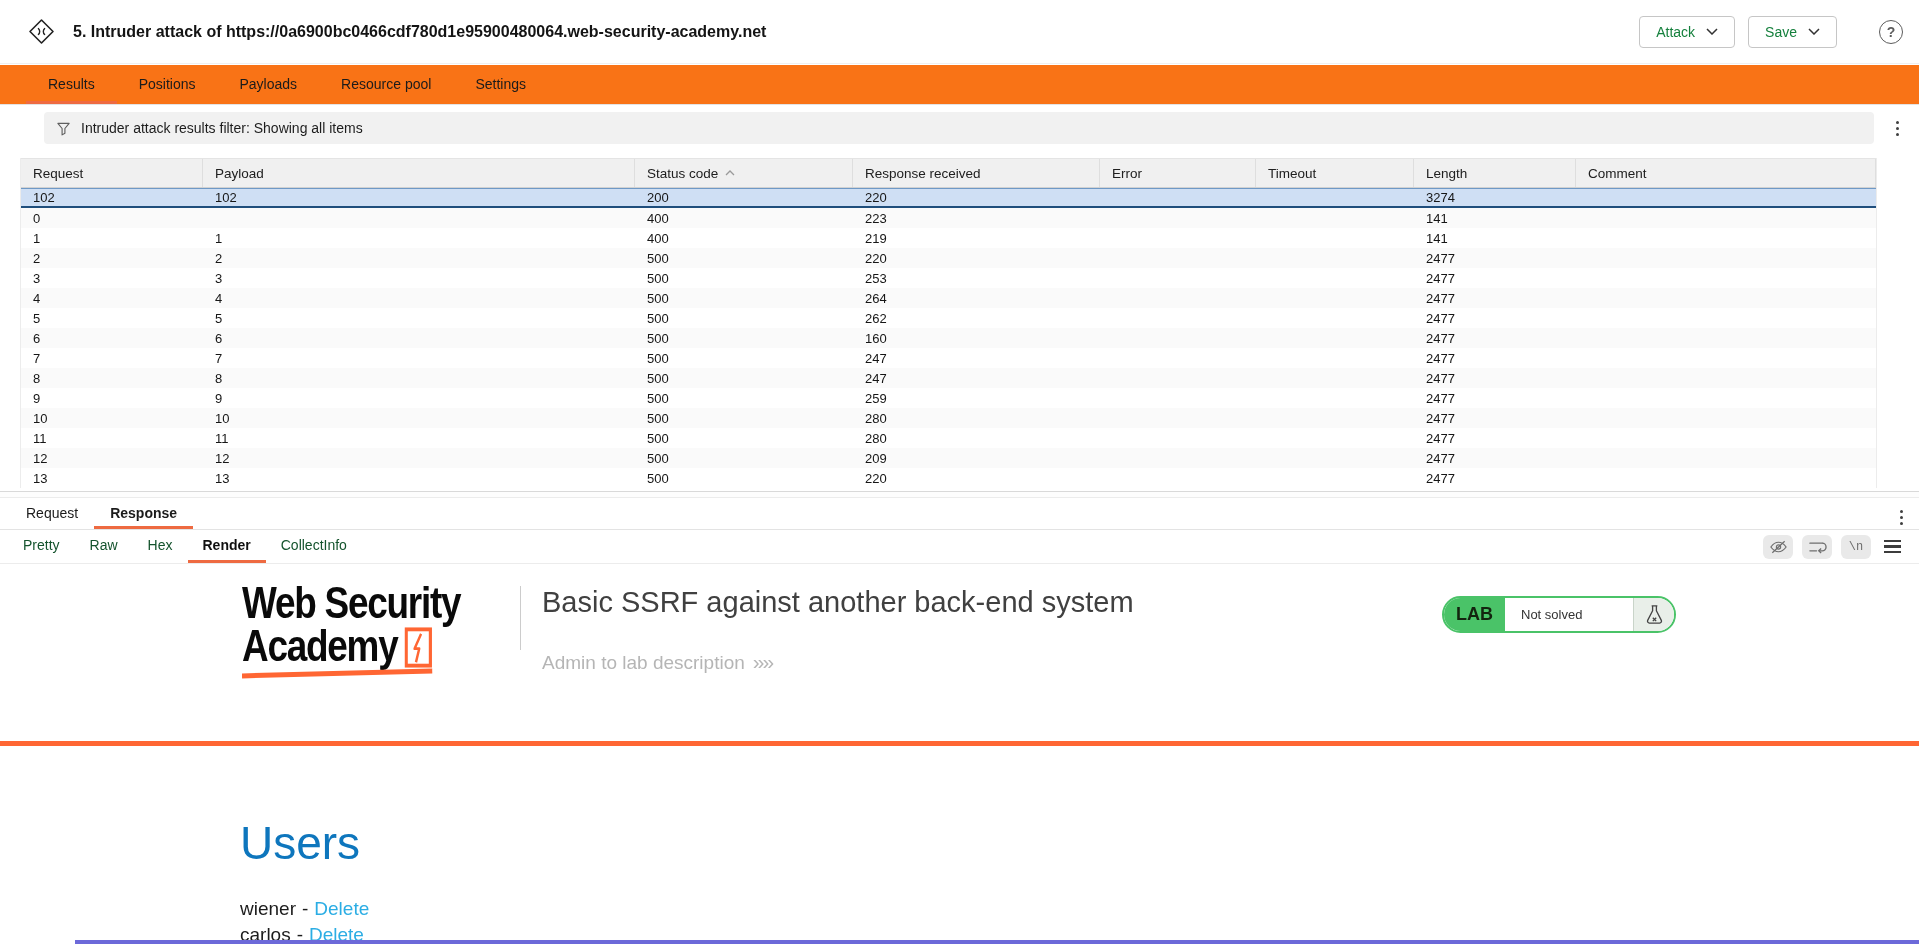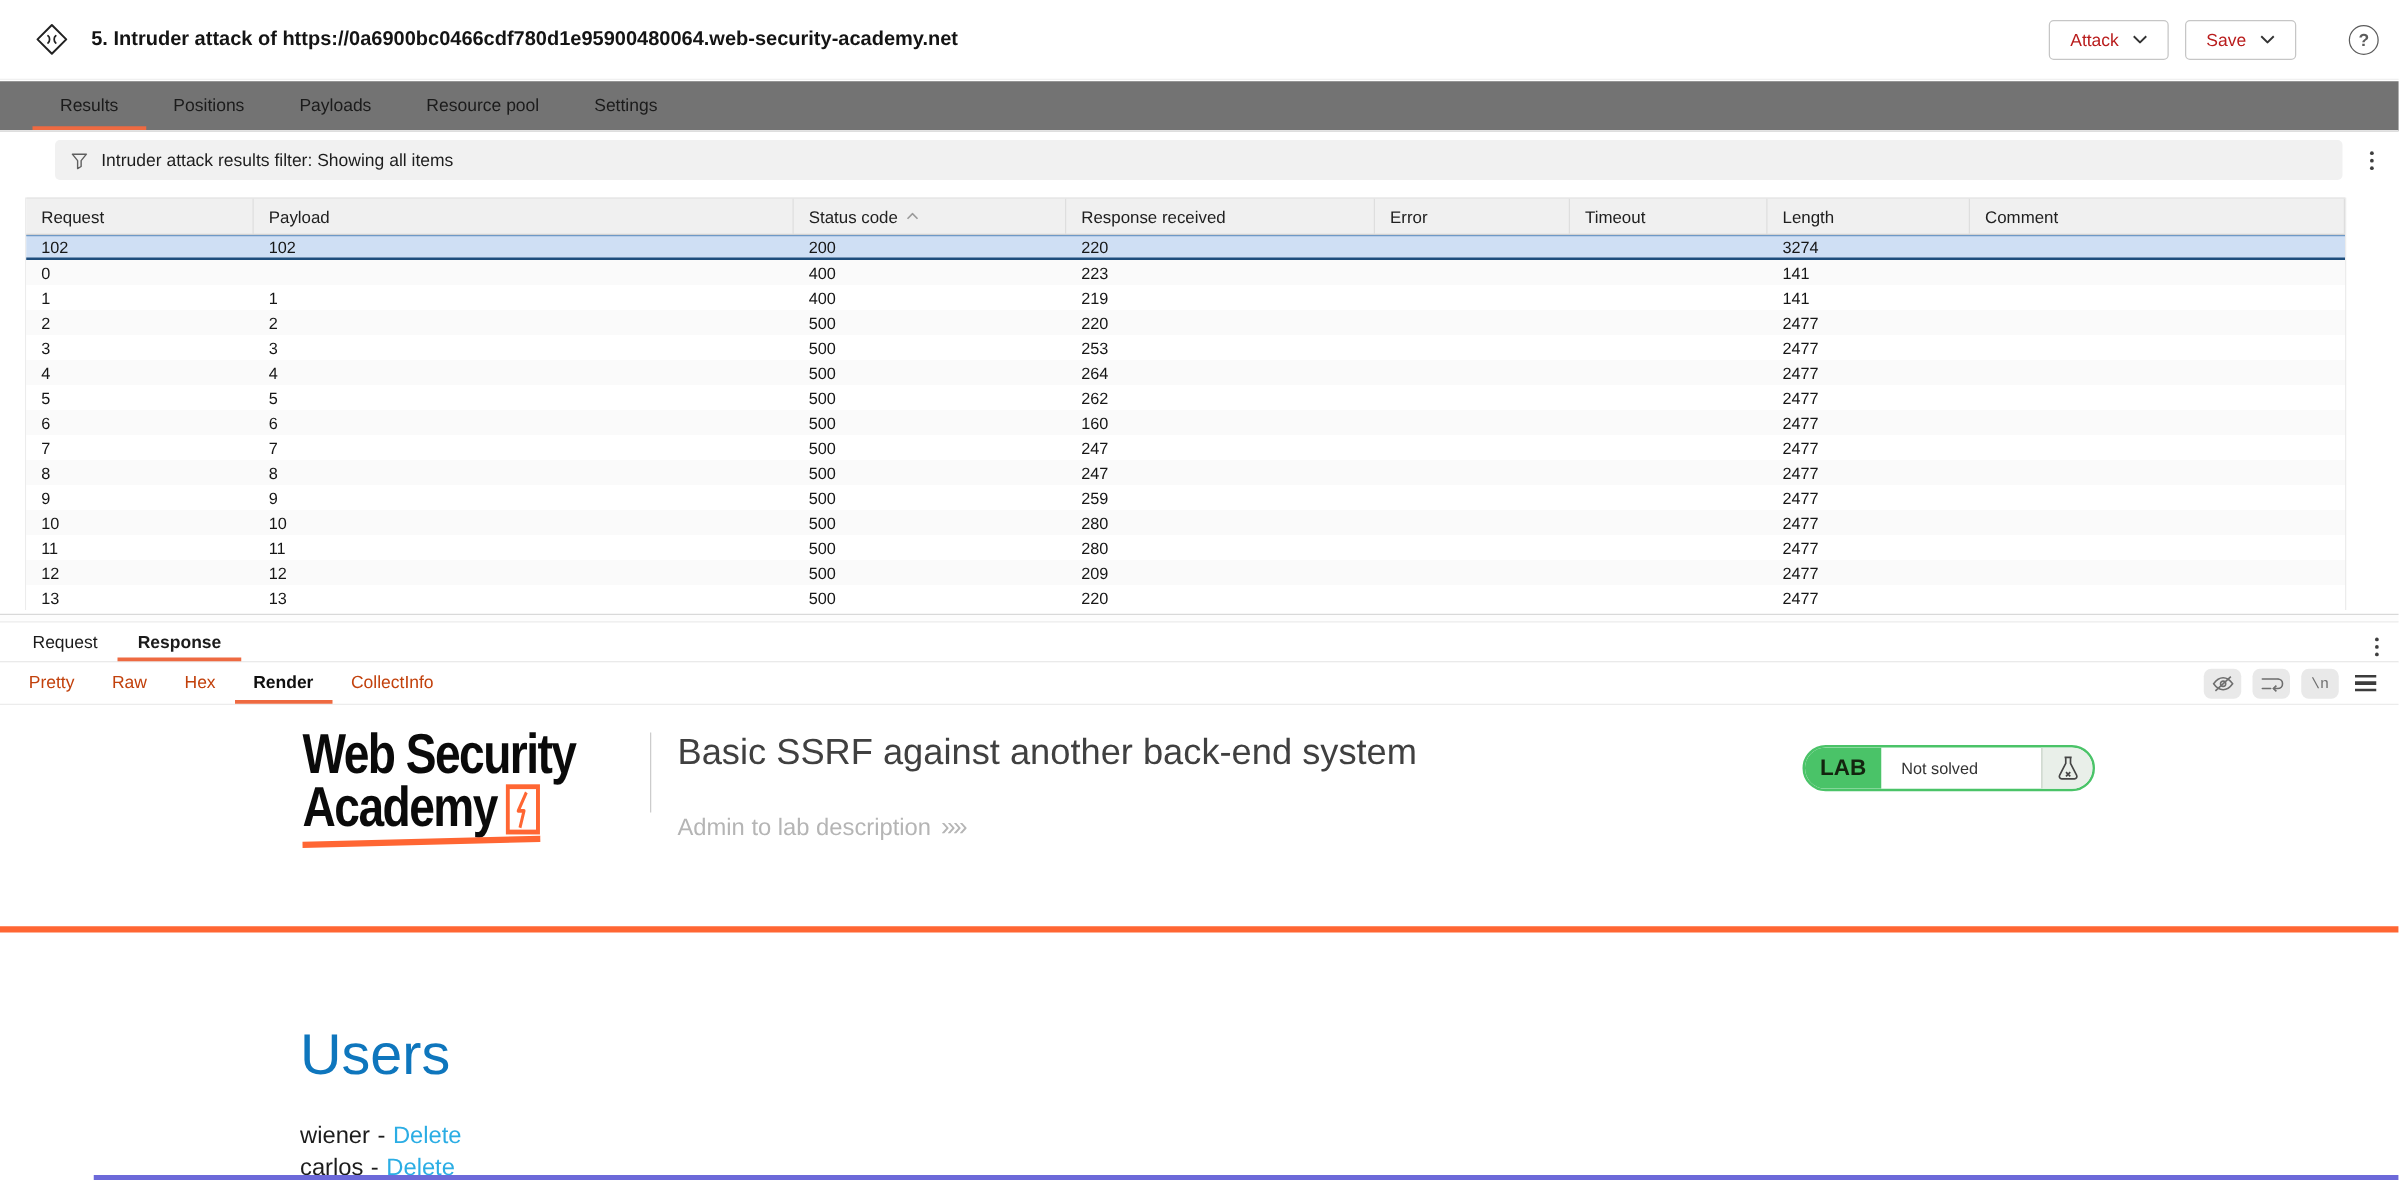--- a/index.html
+++ b/index.html
@@ -8,28 +8,28 @@
     background:#ffffff;font-family:"Liberation Sans","DejaVu Sans",sans-serif;
     -webkit-font-smoothing:antialiased;
   }
   
   .titlebar{position:absolute;top:0;left:0;right:0;height:64px;display:flex;align-items:center;
     padding:0 16px;box-sizing:border-box;background:#fff;border-bottom:1px solid #f0f0f0;}
   .win-icon{width:27px;height:27px;margin:0 18px 0 12px;flex:0 0 auto;}
   .win-title{font-size:16px;font-weight:bold;color:#141414;white-space:nowrap;}
   .tb-actions{margin-left:auto;display:flex;align-items:center;}
   .btn{height:32px;border:1px solid #c6c6c6;border-radius:4px;background:#fff;display:flex;
-    align-items:center;gap:11px;padding:0 16px;font-size:14px;color:#b91c1c;cursor:pointer;}
+    align-items:center;gap:11px;padding:0 16px;font-size:14px;color:#15803d;cursor:pointer;}
   .btn + .btn{margin-left:13px;}
   .help-circle{width:24px;height:24px;border:1.6px solid #5c5c5c;border-radius:50%;color:#5c5c5c;
     font-size:14px;font-weight:bold;display:flex;align-items:center;justify-content:center;
     margin-left:42px;cursor:pointer;box-sizing:border-box;}
   
   .main-tabs{position:absolute;top:65px;left:0;right:0;height:40px;display:flex;
-    padding-left:26px;border-bottom:1px solid #e3e3e3;background:#737373;box-sizing:border-box;}
+    padding-left:26px;border-bottom:1px solid #e3e3e3;background:#f97316;box-sizing:border-box;}
   .tab{padding:0 22px;line-height:38px;font-size:14px;color:#1b1b1b;cursor:pointer;
     border-bottom:3px solid transparent;box-sizing:border-box;}
   .tab.active{border-bottom-color:#ee6a41;}
   
   .filter-row{position:absolute;top:112px;left:20px;right:12px;height:32px;display:flex;align-items:center;margin-left:24px;}
   .filter-bar{flex:1;height:32px;background:#f1f1f1;border-radius:4px;display:flex;align-items:center;
     gap:10px;padding:0 12px;box-sizing:border-box;font-size:14px;color:#1d1d1d;margin-right:14px;cursor:pointer;}
   .kebab{display:flex;flex-direction:column;gap:3px;padding:5px 8px;cursor:pointer;}
   .kebab i{width:3px;height:3px;border-radius:50%;background:#3f3f3f;display:block;}
   
@@ -50,21 +50,21 @@
   
   .editor-tabs{position:absolute;top:500px;left:0;right:0;height:30px;display:flex;align-items:stretch;
     padding-left:10px;border-bottom:1px solid #e3e3e3;background:#fff;box-sizing:border-box;}
   .etab{padding:0 16px;line-height:27px;font-size:14px;color:#1b1b1b;cursor:pointer;
     border-bottom:3px solid transparent;box-sizing:border-box;}
   .etab.active{border-bottom-color:#ee6a41;font-weight:bold;}
   .editor-kebab{position:absolute;right:8px;top:505px;}
   
   .view-tabs{position:absolute;top:530px;left:0;right:0;height:34px;display:flex;align-items:stretch;
     padding-left:8px;border-bottom:1px solid #ececec;background:#fff;box-sizing:border-box;}
-  .vtab{padding:0 15px;line-height:31px;font-size:14px;color:#c2410c;cursor:pointer;
+  .vtab{padding:0 15px;line-height:31px;font-size:14px;color:#14532d;cursor:pointer;
     border-bottom:3px solid transparent;box-sizing:border-box;}
   .vtab.active{color:#101010;font-weight:bold;border-bottom-color:#ee6a41;}
   .view-icons{margin-left:auto;display:flex;align-items:center;gap:9px;margin-right:14px;}
   .icon-btn{width:30px;height:24px;background:#e9e9e9;border-radius:6px;display:flex;align-items:center;
     justify-content:center;cursor:pointer;color:#6e6e6e;}
   .nl-glyph{font-family:"Liberation Mono","DejaVu Sans Mono",monospace;font-size:12px;color:#6e6e6e;}
   .hamburger{display:flex;flex-direction:column;gap:3px;padding:4px;cursor:pointer;}
   .hamburger i{display:block;width:17px;height:2.4px;background:#3c3c3c;}
   
   .render-area{position:absolute;top:564px;left:0;right:0;bottom:0;background:#fff;overflow:hidden;}

